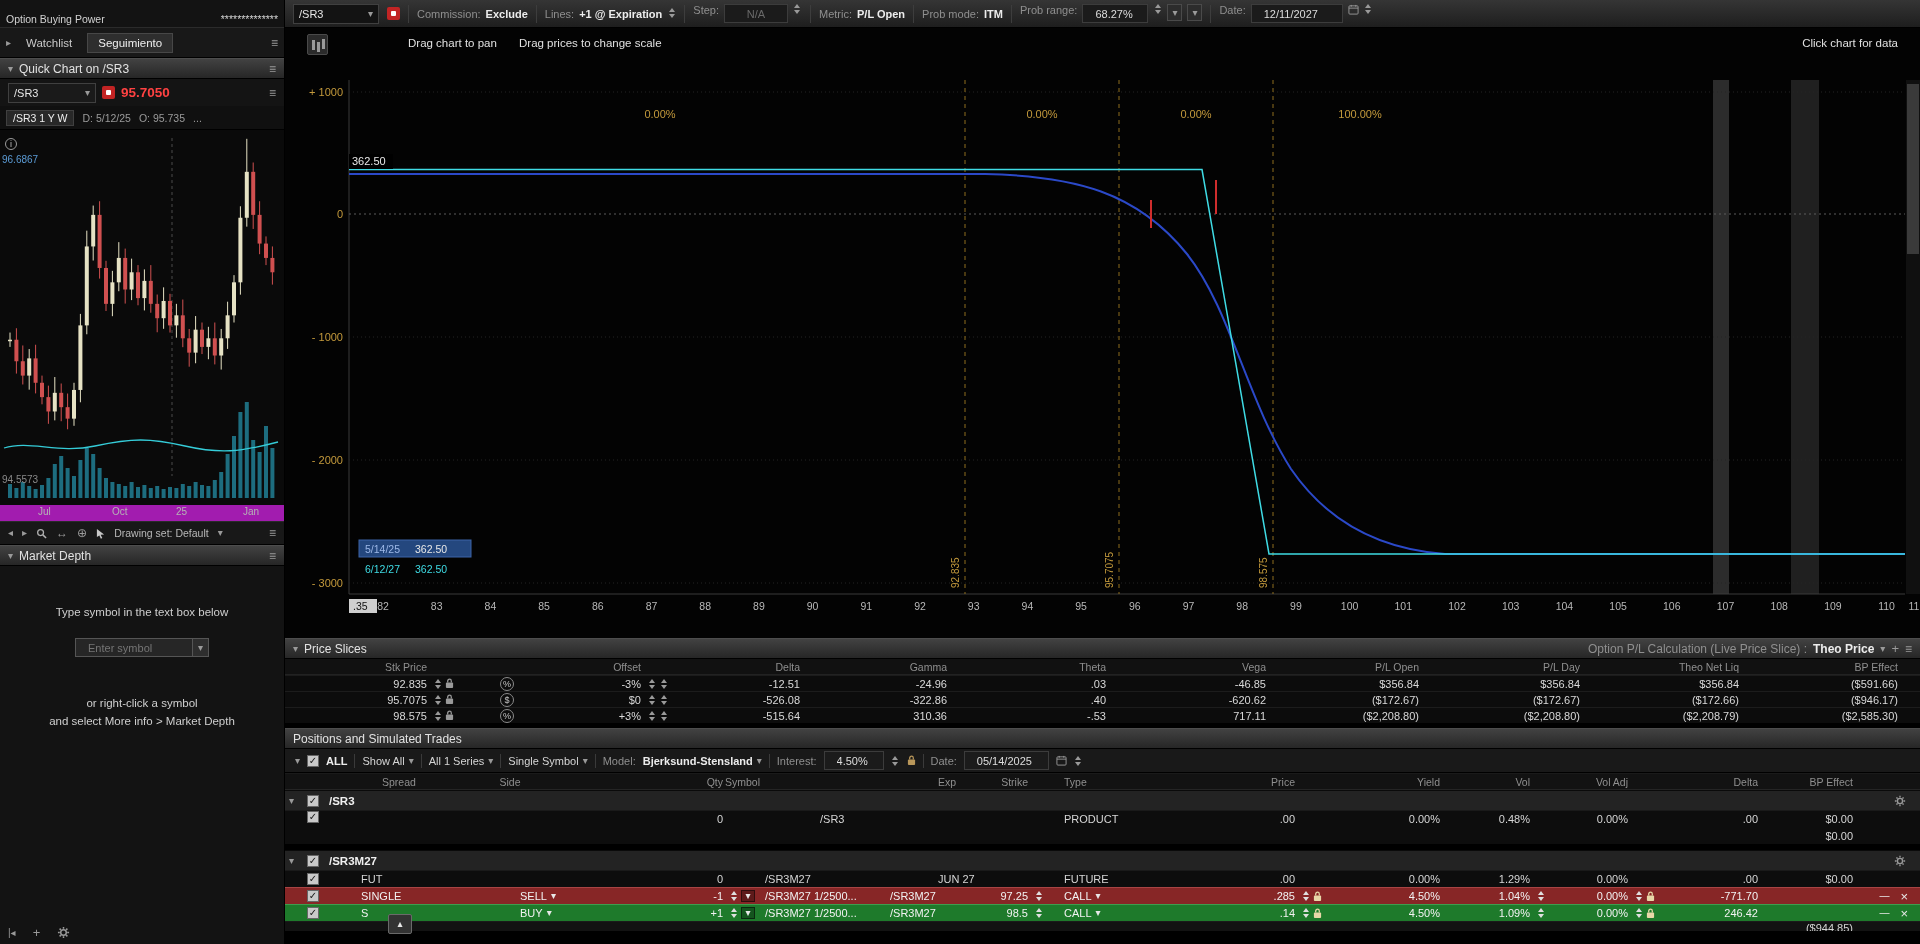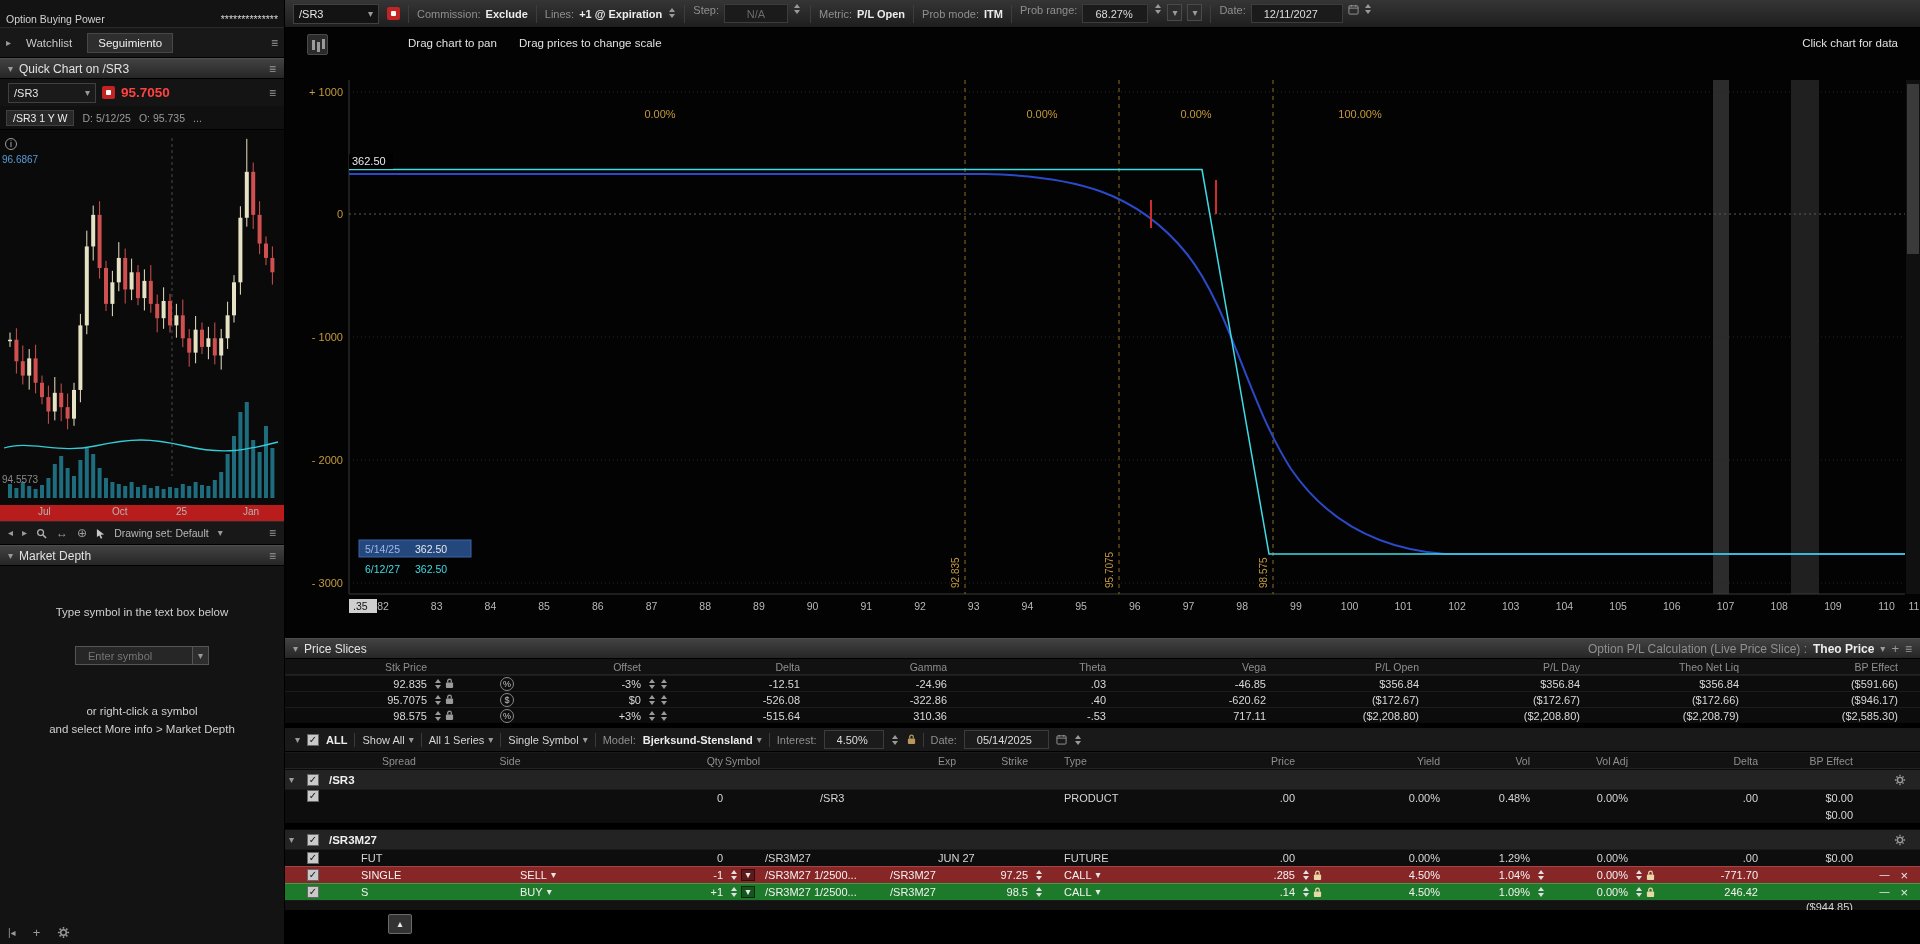--- a/index.html
+++ b/index.html
@@ -48,26 +48,26 @@
 .badge-red::after{content:"";position:absolute;left: 4px;top:4px;width:5px;height:5px;background:#fff;border-radius:1px}
 .qc-price{color:#ff4242;font-weight:bold;font-size:13.5px}
 .info-row{height:24px;display:flex;align-items:center;gap:8px;padding:0 6px;background:#101010;border-bottom:1px solid #000}
 .chart-tab{background:#282828;border:1px solid #404040;padding:1px 6px;color:#eee;font-size:10.5px}
 .meta{color:#9a9a9a;font-size:10.5px}
 .mini-wrap{position:relative;height:375px;background:#0a0a0a}
 .i-info{position:absolute;left:5px;top:8px;width:12px;height:12px;border:1px solid #9a9a9a;border-radius:50%;color:#bbb;font-size:9px;line-height:11px;text-align:center}
 .i-info::before{content:"i"}
 .hi-label{position:absolute;left:2px;top:24px;color:#5b9bd5;font-size:10px}
 .lo-label{position:absolute;left:2px;top:344px;color:#8a8a8a;font-size:10px}
-.mini-x{position:relative;height:16px;background:#b91c1c;color:#b5b5b5;font-size:10px}
+.mini-x{position:relative;height:16px;background:#a21caf;color:#b5b5b5;font-size:10px}
 .mini-x span{position:absolute;top:1px}
 .qc-tools{height:24px;display:flex;align-items:center;gap:9px;padding:0 8px;background:#181818;border-top:1px solid #2a2a2a;border-bottom:1px solid #000;color:#b0b0b0}
 .qc-tools .txt{color:#b8b8b8;font-size:10.5px}
 .md-body{flex:1;text-align:center;color:#cfcfcf;font-size:11.5px;padding-top:40px;position:relative}
-.md-input-row{margin-top:28px;display:flex;justify-content:center;align-items:center;gap:0}
+.md-input-row{margin-top:20px;display:flex;justify-content:center;align-items:center;gap:0}
 .md-input-row input{width:118px;color:#999;background:#262626;border:1px solid #555}
 .dd-btn{width:16px;height:19px;background:#2e2e2e;border:1px solid #555;border-left:none;text-align:center;line-height:17px}
 .md-hint2{margin-top:6px}
 .md-hint2.first{margin-top:40px}
 .bottom-icons{position:absolute;left:8px;bottom:5px;display:flex;gap:17px;align-items:center}
 
 #main{position:absolute;left:285px;top:0;width:1635px;height:944px;overflow:hidden;background:#000}
 #main-toolbar{height:28px;background:linear-gradient(#353535,#1e1e1e);border-bottom:1px solid #000;display:flex;align-items:center;gap:8px;padding:0 8px}
 .tb-sep{width:1px;height:18px;background:#000;border-right:1px solid #3d3d3d}
 .tb-item{display:flex;align-items:flex-start;gap:5px}
@@ -599,20 +599,23 @@
       <span class="r" style="grid-column:8">-.53</span>
       <span class="r" style="grid-column:9">717.11</span>
       <span class="r" style="grid-column:10">($2,208.80)</span>
       <span class="r" style="grid-column:11">($2,208.80)</span>
       <span class="r" style="grid-column:12">($2,208.79)</span>
       <span class="r" style="grid-column:13">($2,585.30)</span>
     </div>
   </div>
 
   <div id="positions">
+    <div class="sec-bar">
+      <span>Positions and Simulated Trades</span>
+    </div>
 
     <div class="pos-filters">
       <span class="icn i-dd"></span>
       <span class="cb"></span>
       <span class="f-bold">ALL</span>
       <span class="fsep"></span>
       <span class="f-item">
           <span>Show All</span>
           <span class="icn i-dd"></span>
         </span>

